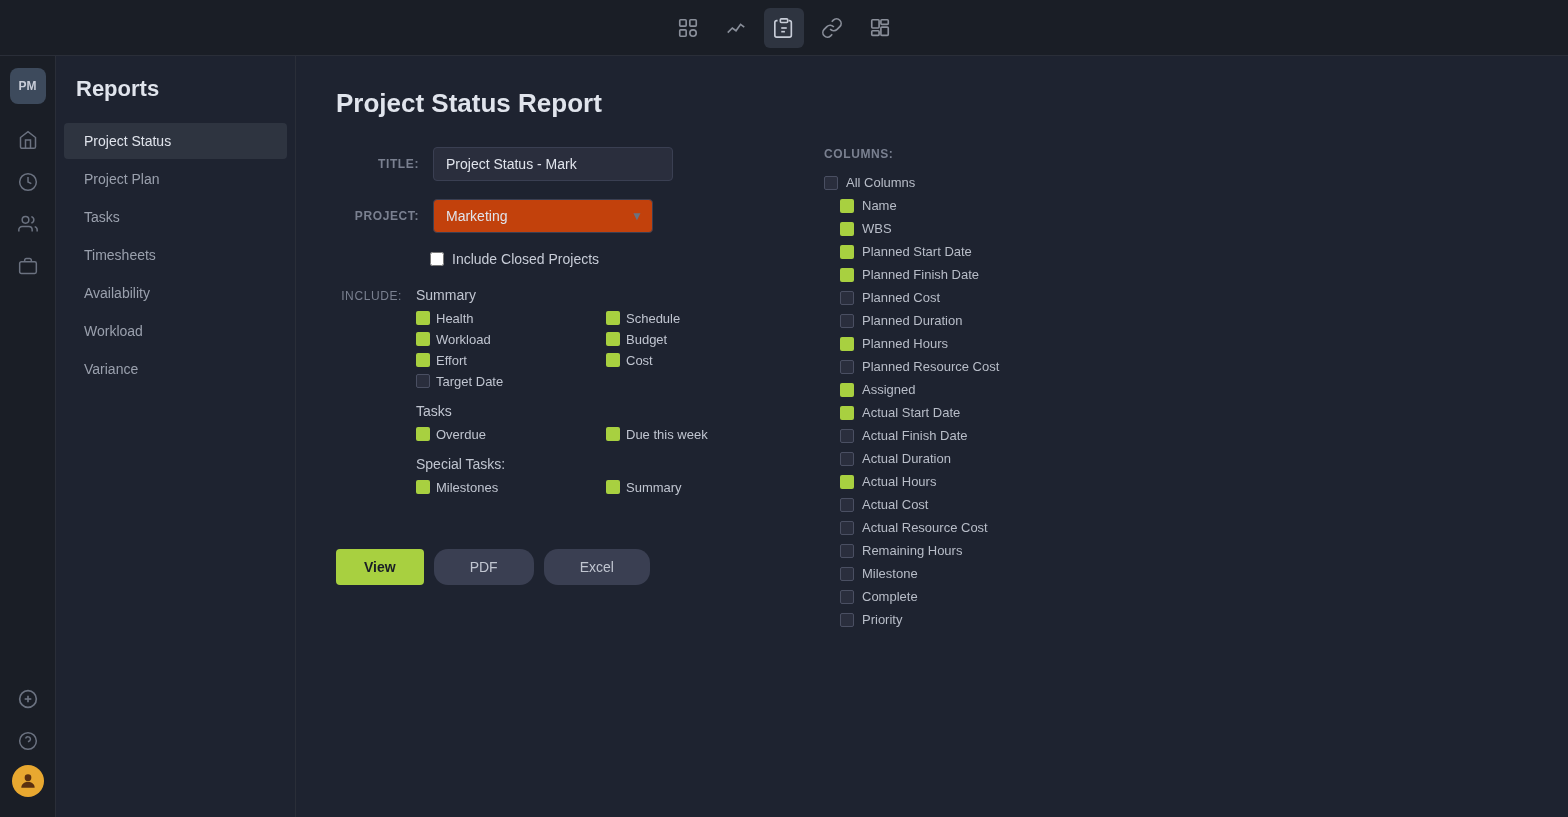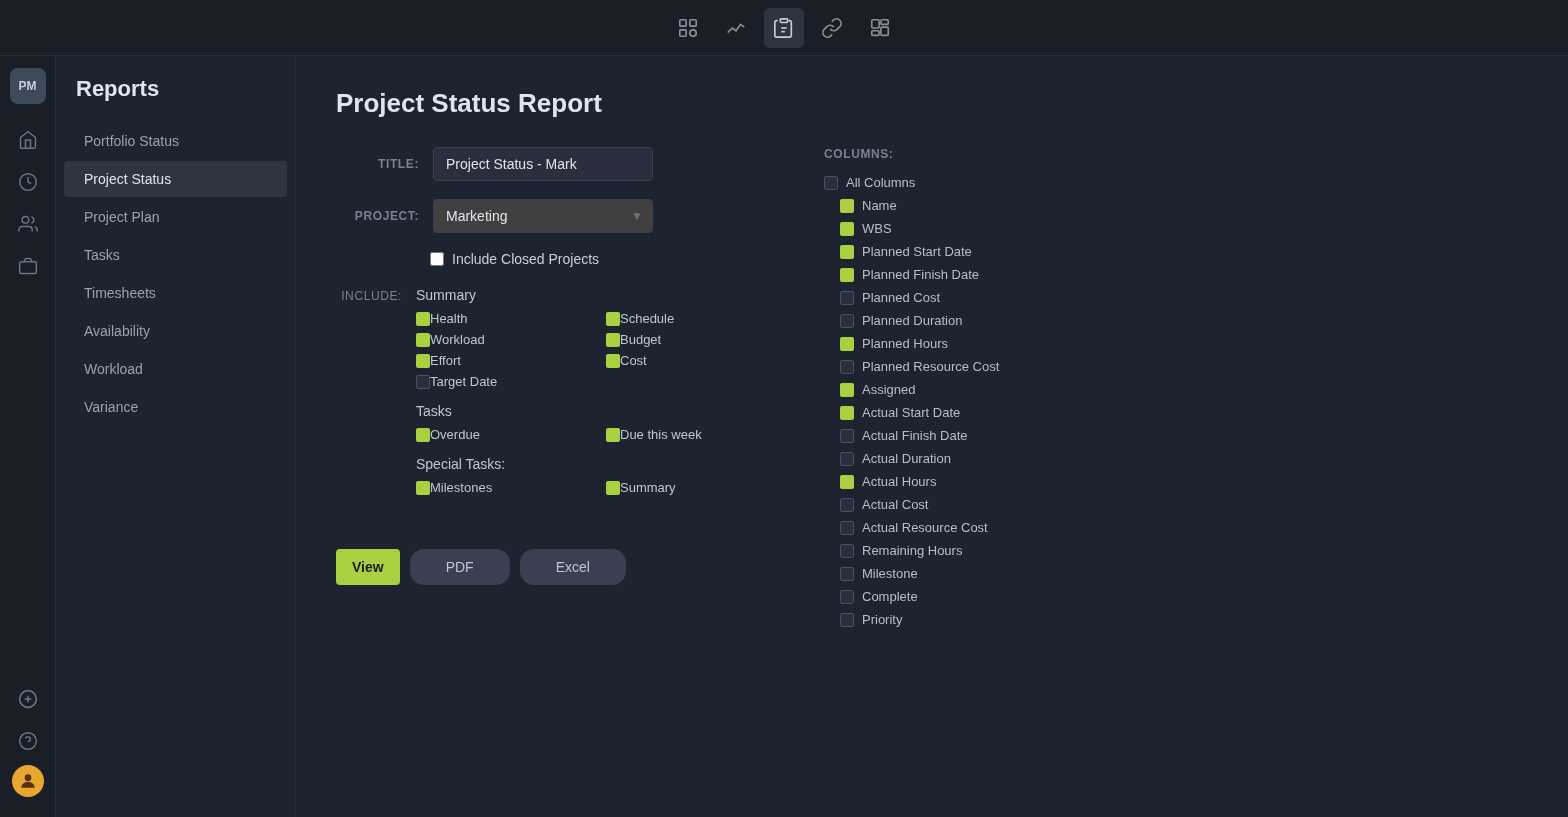--- a/index.html
+++ b/index.html
@@ -189,28 +189,28 @@
       padding-right: 14px;
       margin-left: 17px;
     }
     .form-input {
       background: #2a2e3d;
       border: 1px solid #3a3f52;
       border-radius: 4px;
       color: #e0e4ec;
       padding: 8px 12px;
       font-size: 14px;
-      width: 220px;
+      width: 240px;
     }
     .form-select-wrapper {
       position: relative;
       width: 220px;
     }
     .form-select {
-      background: #404040;
+      background: #c2410c;
       border: 1px solid #3a3f52;
       border-radius: 4px;
       color: #e0e4ec;
       padding: 8px 44px 8px 12px;
       font-size: 14px;
       width: 100%;
       appearance: none;
       cursor: pointer;
     }
     .select-arrow {
@@ -268,22 +268,21 @@
       margin-bottom: 8px;
     }
     .include-grid {
       display: grid;
       grid-template-columns: 1fr 1fr;
       gap: 6px 20px;
       margin-bottom: 14px;
     }
     .include-item {
       display: flex;
-      align-items: center;
-      gap: 0;
+      gap: 6px;
       color: #c0c5d0;
       font-size: 13px;
     }
     .cb-green {
       width: 14px;
       height: 14px;
       background: #a8d040;
       border-radius: 2px;
       flex-shrink: 0;
       display: flex;
@@ -339,21 +338,21 @@
     .action-buttons {
       display: flex;
       gap: 10px;
       margin-top: 40px;
     }
     .btn-view {
       background: #a8d040;
       color: #1a1e26;
       border: none;
       border-radius: 4px;
-      padding: 10px 16px;
+      padding: 10px 28px;
       font-size: 14px;
       font-weight: 600;
       cursor: pointer;
     }
     .btn-secondary {
       background: #3a3f52;
       color: #c0c5d0;
       border: none;
       border-radius: 14px;
       padding: 10px 36px;
@@ -453,21 +452,20 @@
         <svg width="20" height="20" viewBox="0 0 24 24" fill="#5a3010">
           <circle cx="12" cy="8" r="4"></circle>
             <path d="M4 20c0-4 3.6-7 8-7s8 3 8 7"></path>
         </svg>
       </button>
     </div>
   </div>
 
   <div class="left-sidebar">
     <div class="sidebar-title">Reports</div>
-    <div class="sidebar-item">Portfolio Status</div>
     <div class="sidebar-item active">Project Status</div>
     <div class="sidebar-item">Project Plan</div>
     <div class="sidebar-item">Tasks</div>
     <div class="sidebar-item">Timesheets</div>
     <div class="sidebar-item">Availability</div>
     <div class="sidebar-item">Workload</div>
     <div class="sidebar-item">Variance</div>
   </div>
 
   <div class="main-content">

